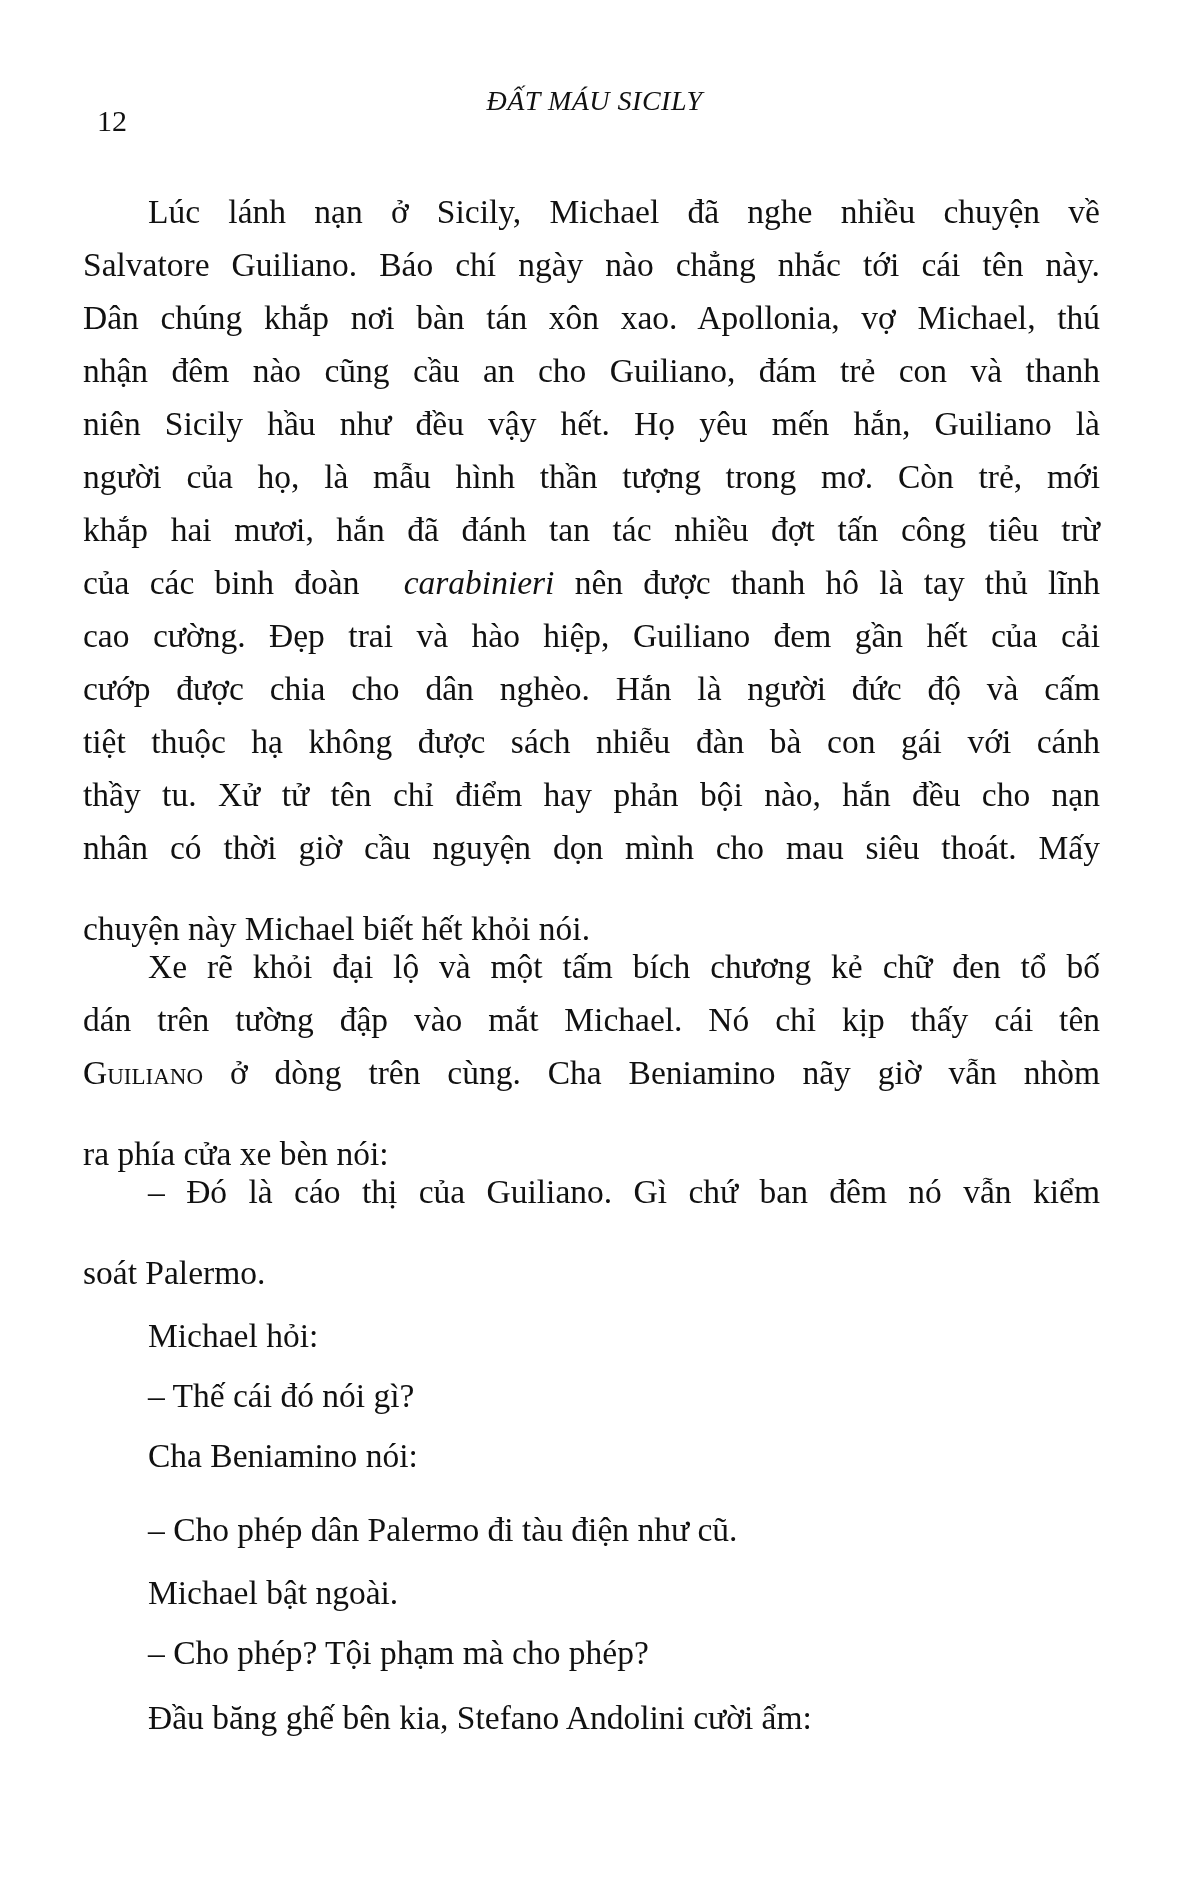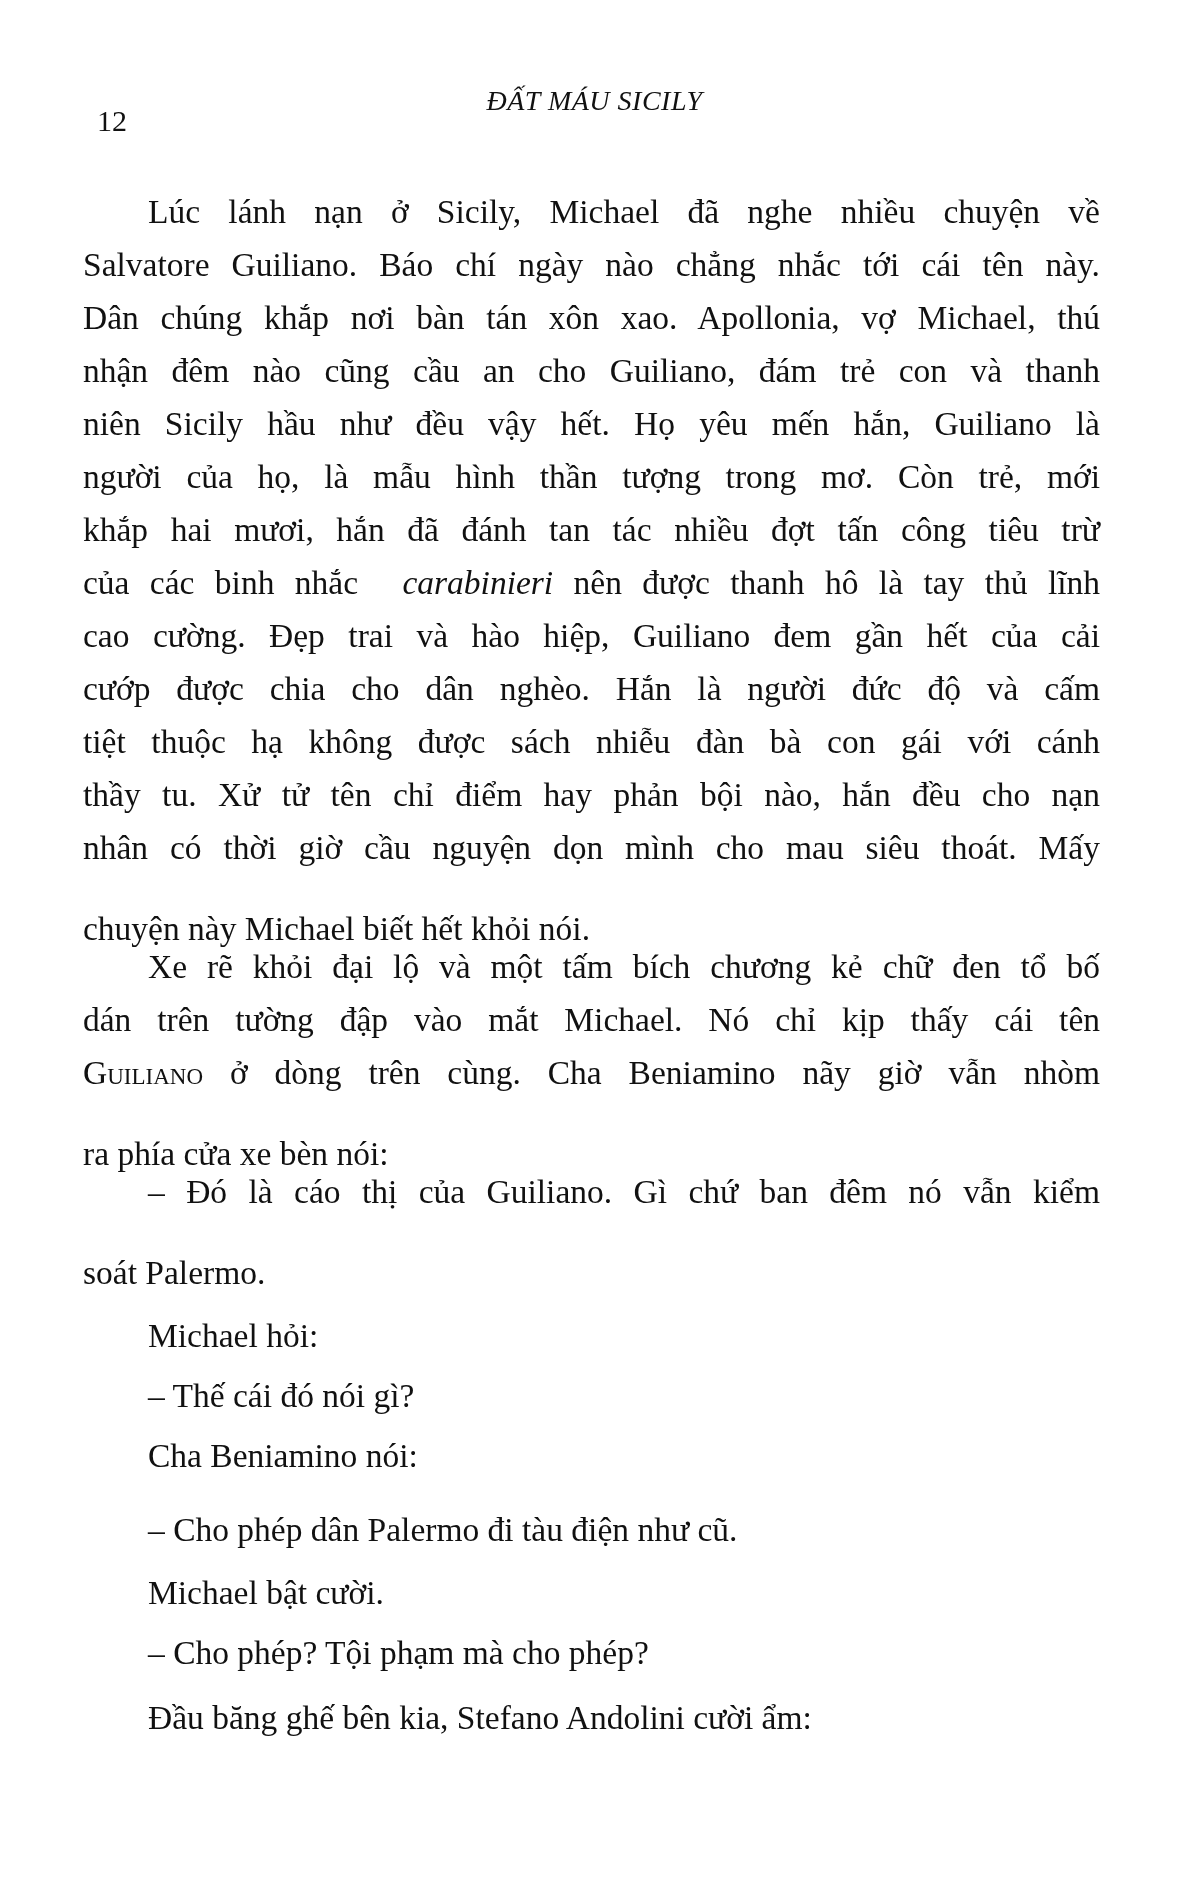--- a/index.html
+++ b/index.html
@@ -26,21 +26,21 @@
 <div class="body-text">
 
   <div>
     <div class="line indent" style="top:192px">Lúc lánh nạn ở Sicily, Michael đã nghe nhiều chuyện về</div>
     <div class="line" style="top:245px">Salvatore Guiliano. Báo chí ngày nào chẳng nhắc tới cái tên này.</div>
     <div class="line" style="top:298px">Dân chúng khắp nơi bàn tán xôn xao. Apollonia, vợ Michael, thú</div>
     <div class="line" style="top:351px">nhận đêm nào cũng cầu an cho Guiliano, đám trẻ con và thanh</div>
     <div class="line" style="top:404px">niên Sicily hầu như đều vậy hết. Họ yêu mến hắn, Guiliano là</div>
     <div class="line" style="top:457px">người của họ, là mẫu hình thần tượng trong mơ. Còn trẻ, mới</div>
     <div class="line" style="top:510px">khắp hai mươi, hắn đã đánh tan tác nhiều đợt tấn công tiêu trừ</div>
-    <div class="line" style="top:563px"><span>của các binh nhắc </span><i>carabinieri</i><span> nên được thanh hô là tay thủ lĩnh</span></div>
+    <div class="line" style="top:563px"><span>của các binh đoàn </span><i>carabinieri</i><span> nên được thanh hô là tay thủ lĩnh</span></div>
     <div class="line" style="top:616px">cao cường. Đẹp trai và hào hiệp, Guiliano đem gần hết của cải</div>
     <div class="line" style="top:669px">cướp được chia cho dân nghèo. Hắn là người đức độ và cấm</div>
     <div class="line" style="top:722px">tiệt thuộc hạ không được sách nhiễu đàn bà con gái với cánh</div>
     <div class="line" style="top:775px">thầy tu. Xử tử tên chỉ điểm hay phản bội nào, hắn đều cho nạn</div>
     <div class="line" style="top:828px">nhân có thời giờ cầu nguyện dọn mình cho mau siêu thoát. Mấy</div>
     <div class="line last" style="top:881px">chuyện này Michael biết hết khỏi nói.</div>
   </div>
 
   <div>
     <div class="line indent" style="top:947px">Xe rẽ khỏi đại lộ và một tấm bích chương kẻ chữ đen tổ bố</div>
@@ -51,16 +51,16 @@
 
   <div>
     <div class="line indent" style="top:1172px">– Đó là cáo thị của Guiliano. Gì chứ ban đêm nó vẫn kiểm</div>
     <div class="line last" style="top:1225px">soát Palermo.</div>
   </div>
 
   <div class="line indent last" style="top:1288px">Michael hỏi:</div>
   <div class="line indent last" style="top:1348px">– Thế cái đó nói gì?</div>
   <div class="line indent last" style="top:1408px">Cha Beniamino nói:</div>
   <div class="line indent last" style="top:1482px">– Cho phép dân Palermo đi tàu điện như cũ.</div>
-  <div class="line indent last" style="top:1545px">Michael bật cười.</div>
+  <div class="line indent last" style="top:1545px">Michael bật ngoài.</div>
   <div class="line indent last" style="top:1605px">– Cho phép? Tội phạm mà cho phép?</div>
   <div class="line indent last" style="top:1670px">Đầu băng ghế bên kia, Stefano Andolini cười ẩm:</div>
 </div>
 
 </body></html>

